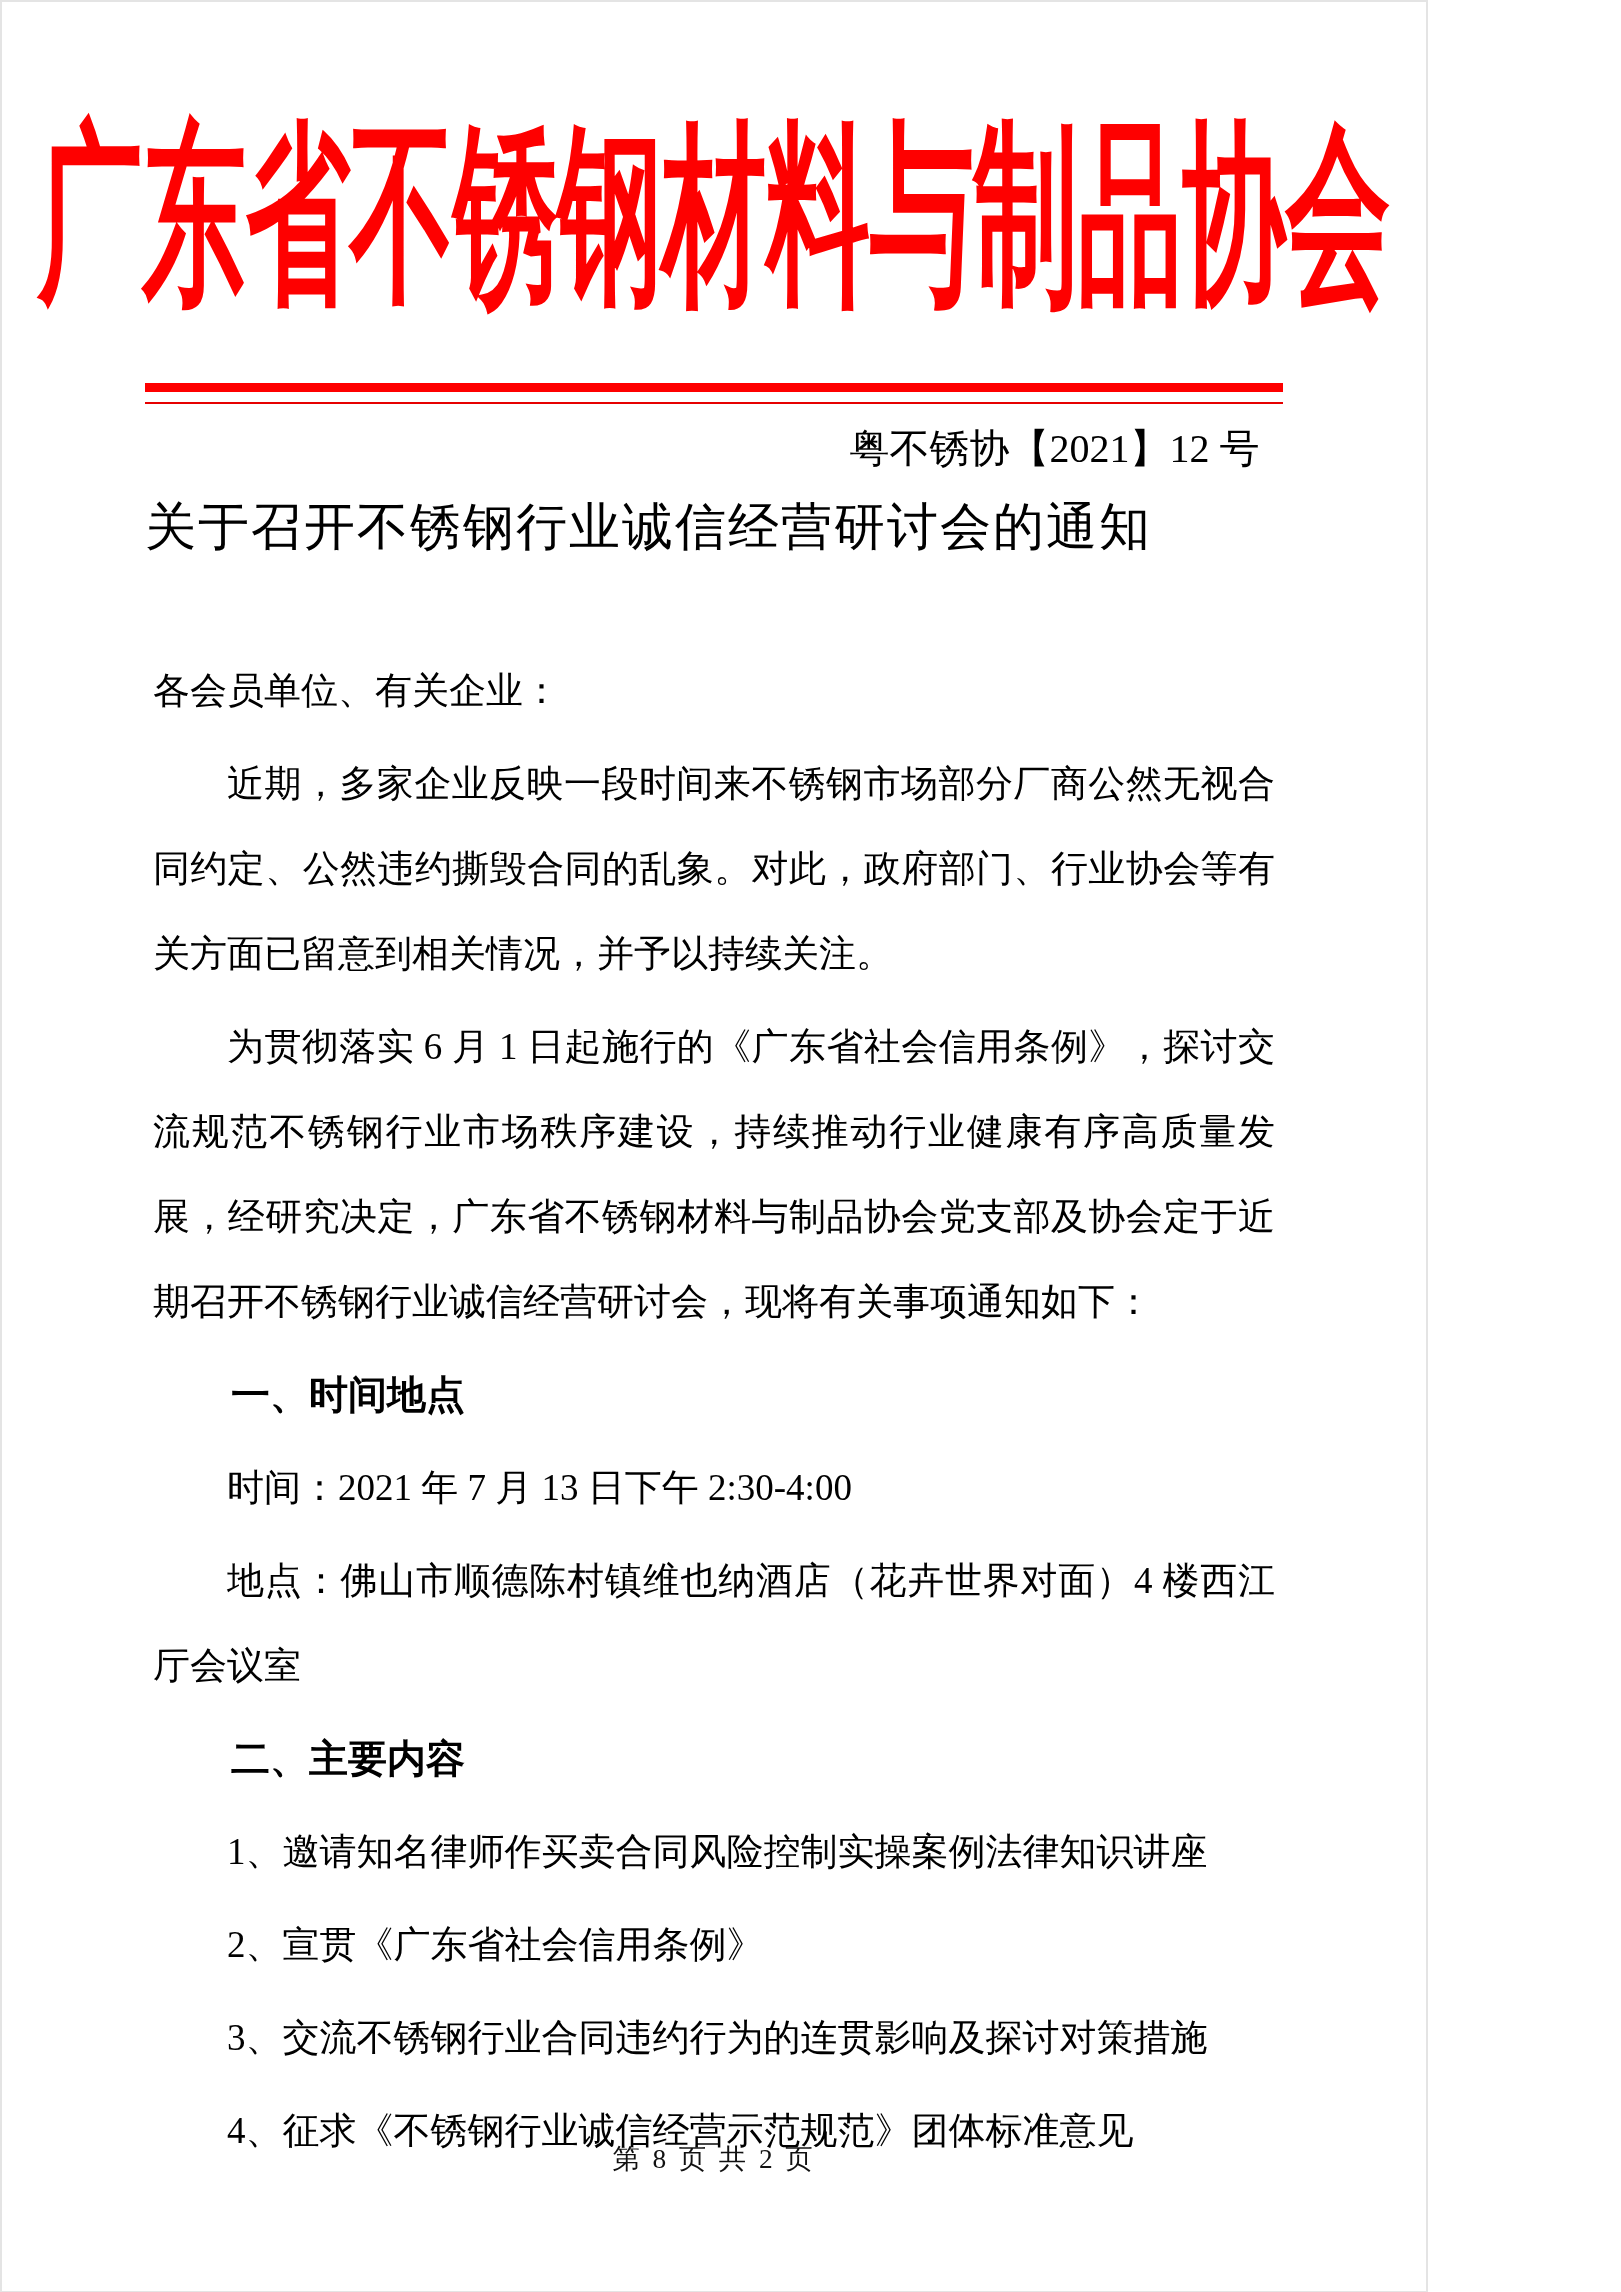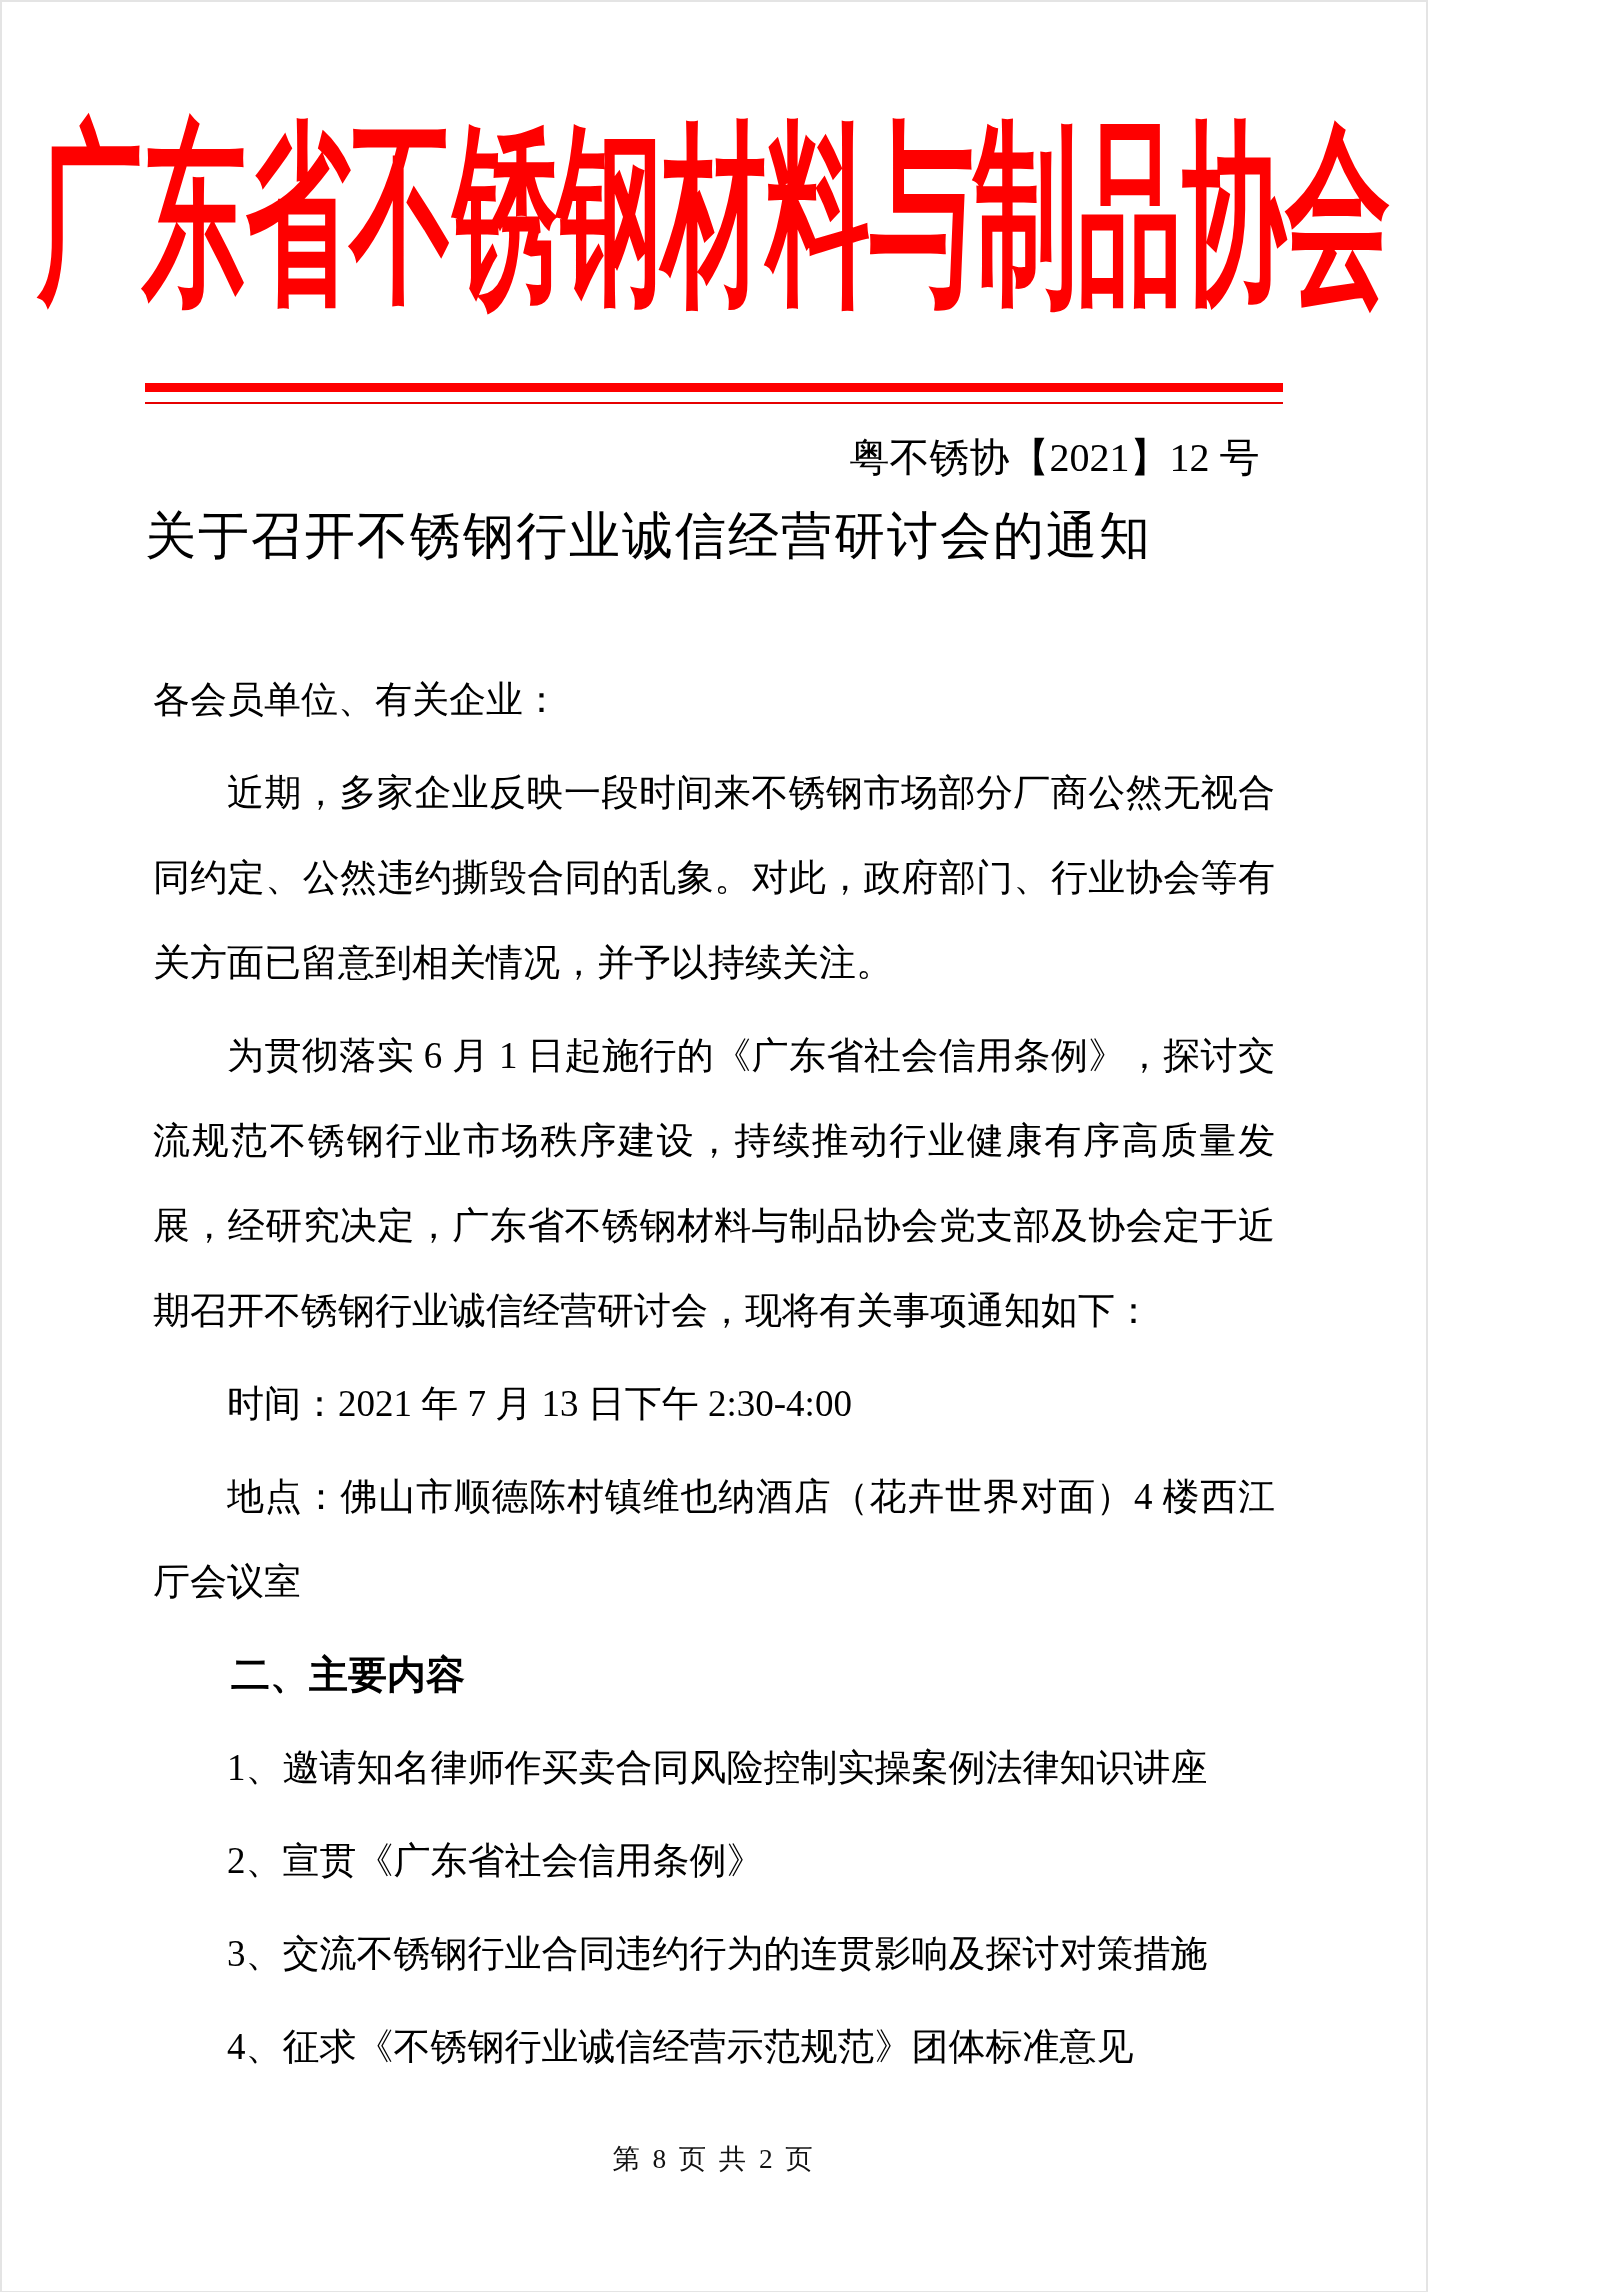--- a/index.html
+++ b/index.html
@@ -41,21 +41,21 @@
     margin-top: 63px;
   }
   .rule-thin {
     height: 2.9px;
     background: var(--rule-thin, #e60000);
     margin-top: 9.8px;
   }
 
   
   .doc-no {
-    margin-top: 32px;
+    margin-top: 23px;
     text-align: right;
     padding-right: 23.5px;
     font-size: 40px;
     line-height: 1.1;
   }
 
   
   .title {
     margin: 25.5px 0 0 0;
     text-align: left;
@@ -110,20 +110,21 @@
 
   <h2 class="title">关于召开不锈钢行业诚信经营研讨会的通知</h2>
 
   <div class="body">
     <p class="salutation">各会员单位、有关企业：</p>
 
     <p class="para">近期，多家企业反映一段时间来不锈钢市场部分厂商公然无视合同约定、公然违约撕毁合同的乱象。对此，政府部门、行业协会等有关方面已留意到相关情况，并予以持续关注。</p>
 
     <p class="para">为贯彻落实 6 月 1 日起施行的《广东省社会信用条例》，探讨交流规范不锈钢行业市场秩序建设，持续推动行业健康有序高质量发展，经研究决定，广东省不锈钢材料与制品协会党支部及协会定于近期召开不锈钢行业诚信经营研讨会，现将有关事项通知如下：</p>
 
+    <p class="sec-head">一、时间地点</p>
 
     <p class="line">时间：2021 年 7 月 13 日下午 2:30-4:00</p>
 
     <p class="line">地点：佛山市顺德陈村镇维也纳酒店（花卉世界对面）4 楼西江厅会议室</p>
 
     <p class="sec-head">二、主要内容</p>
 
     <p class="line">1、邀请知名律师作买卖合同风险控制实操案例法律知识讲座</p>
 
     <p class="line">2、宣贯《广东省社会信用条例》</p>

